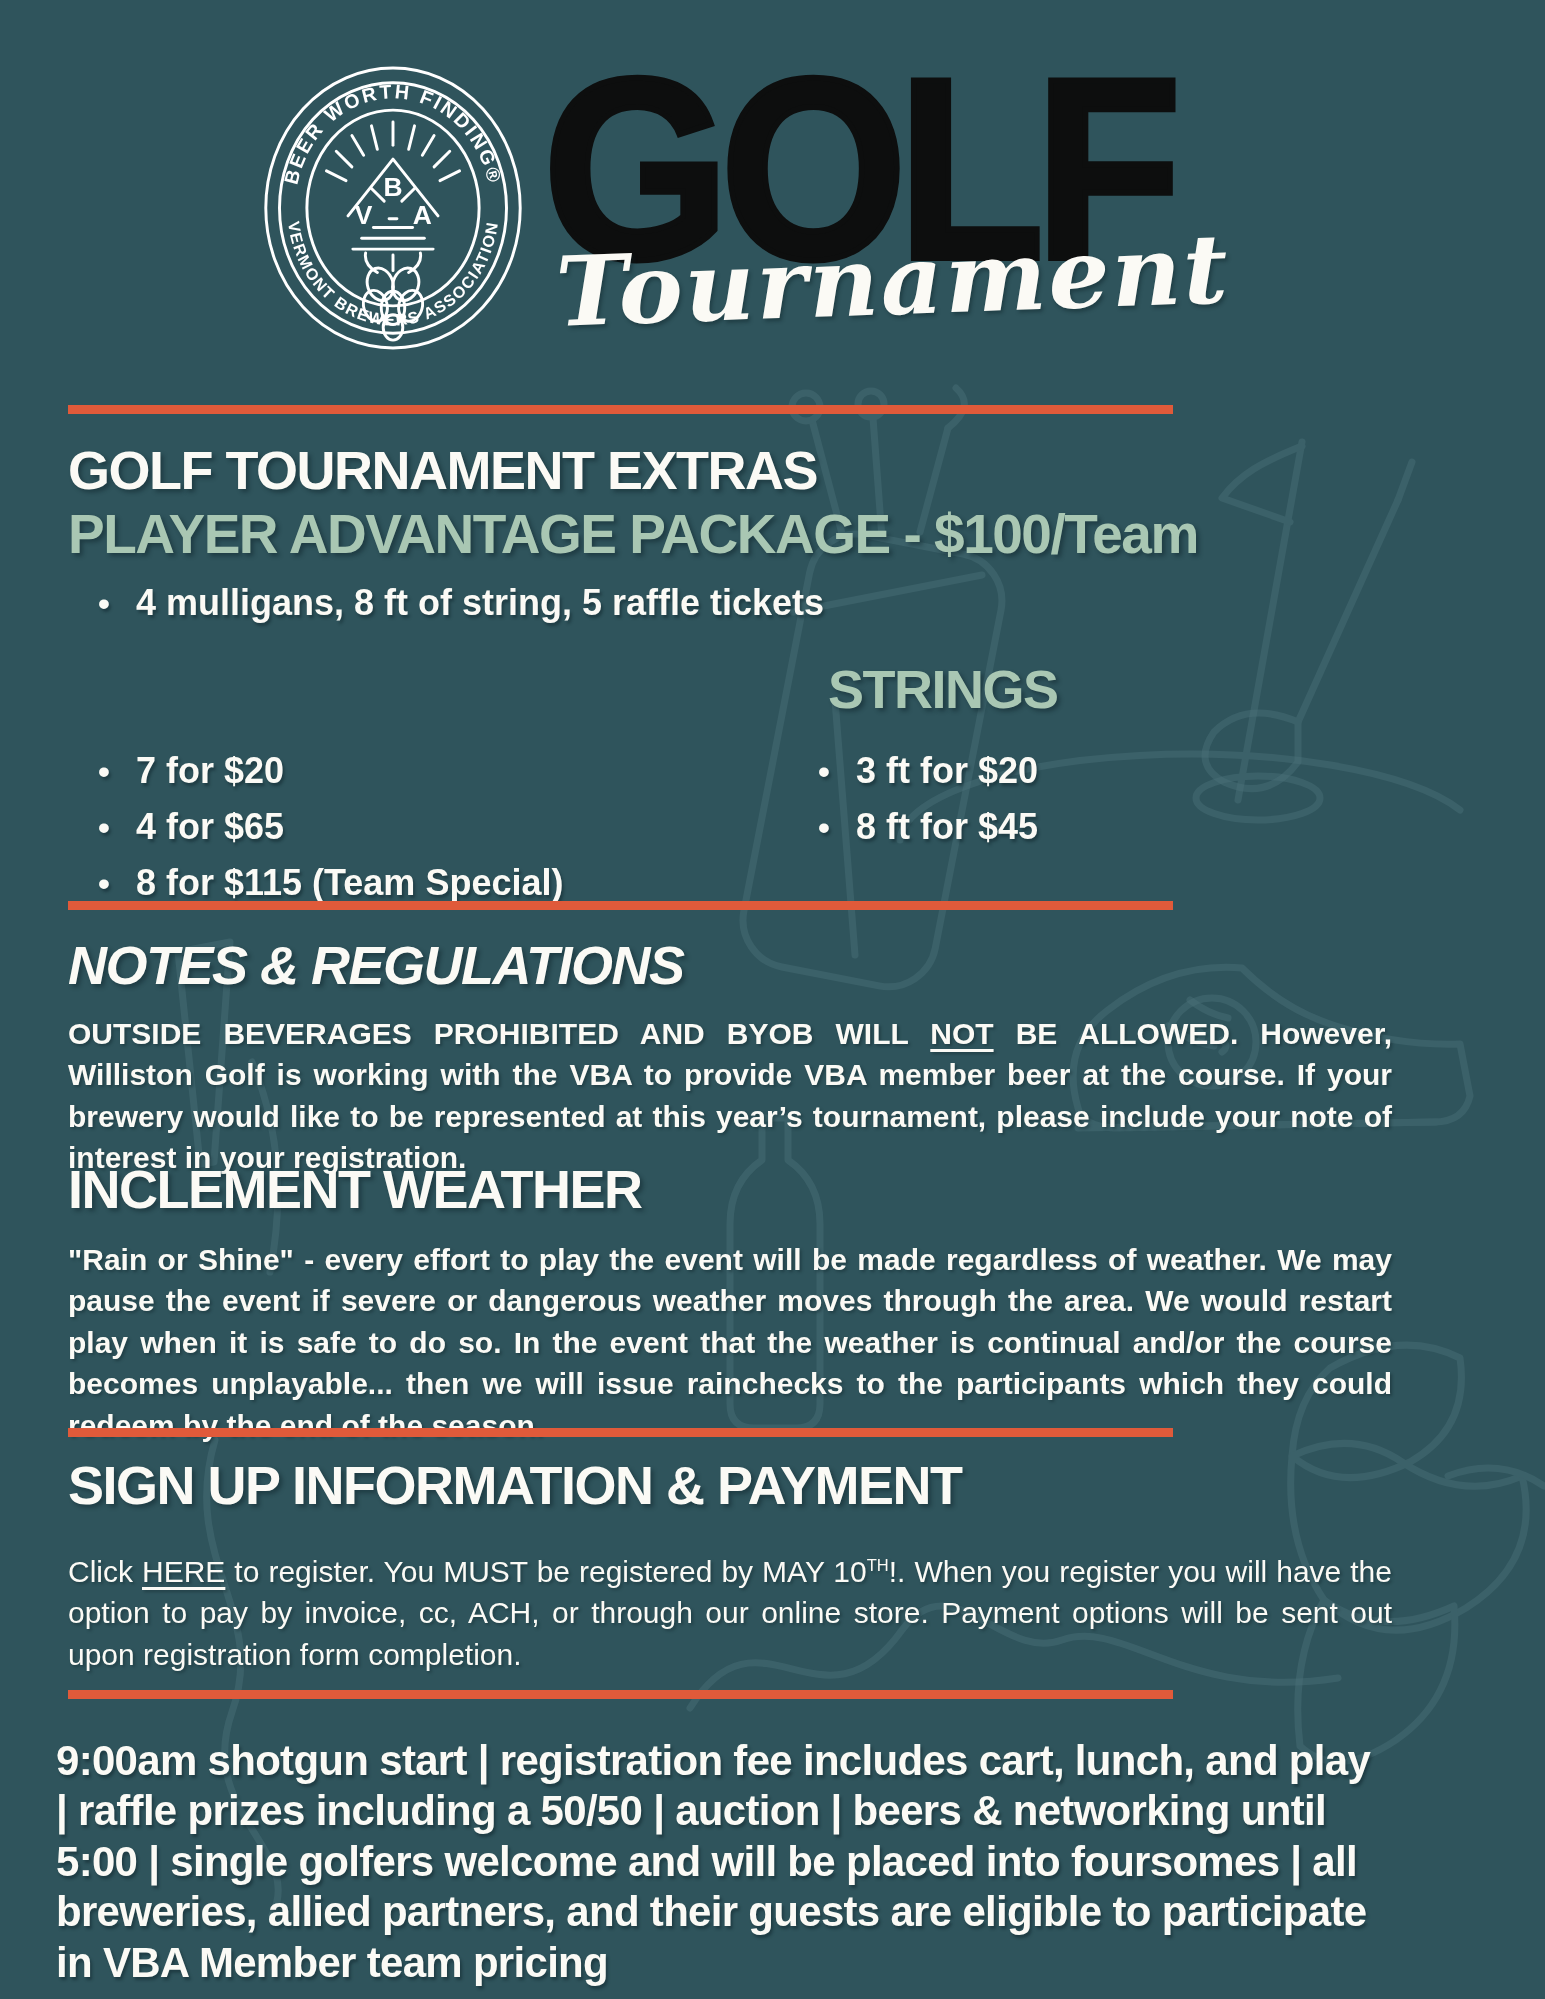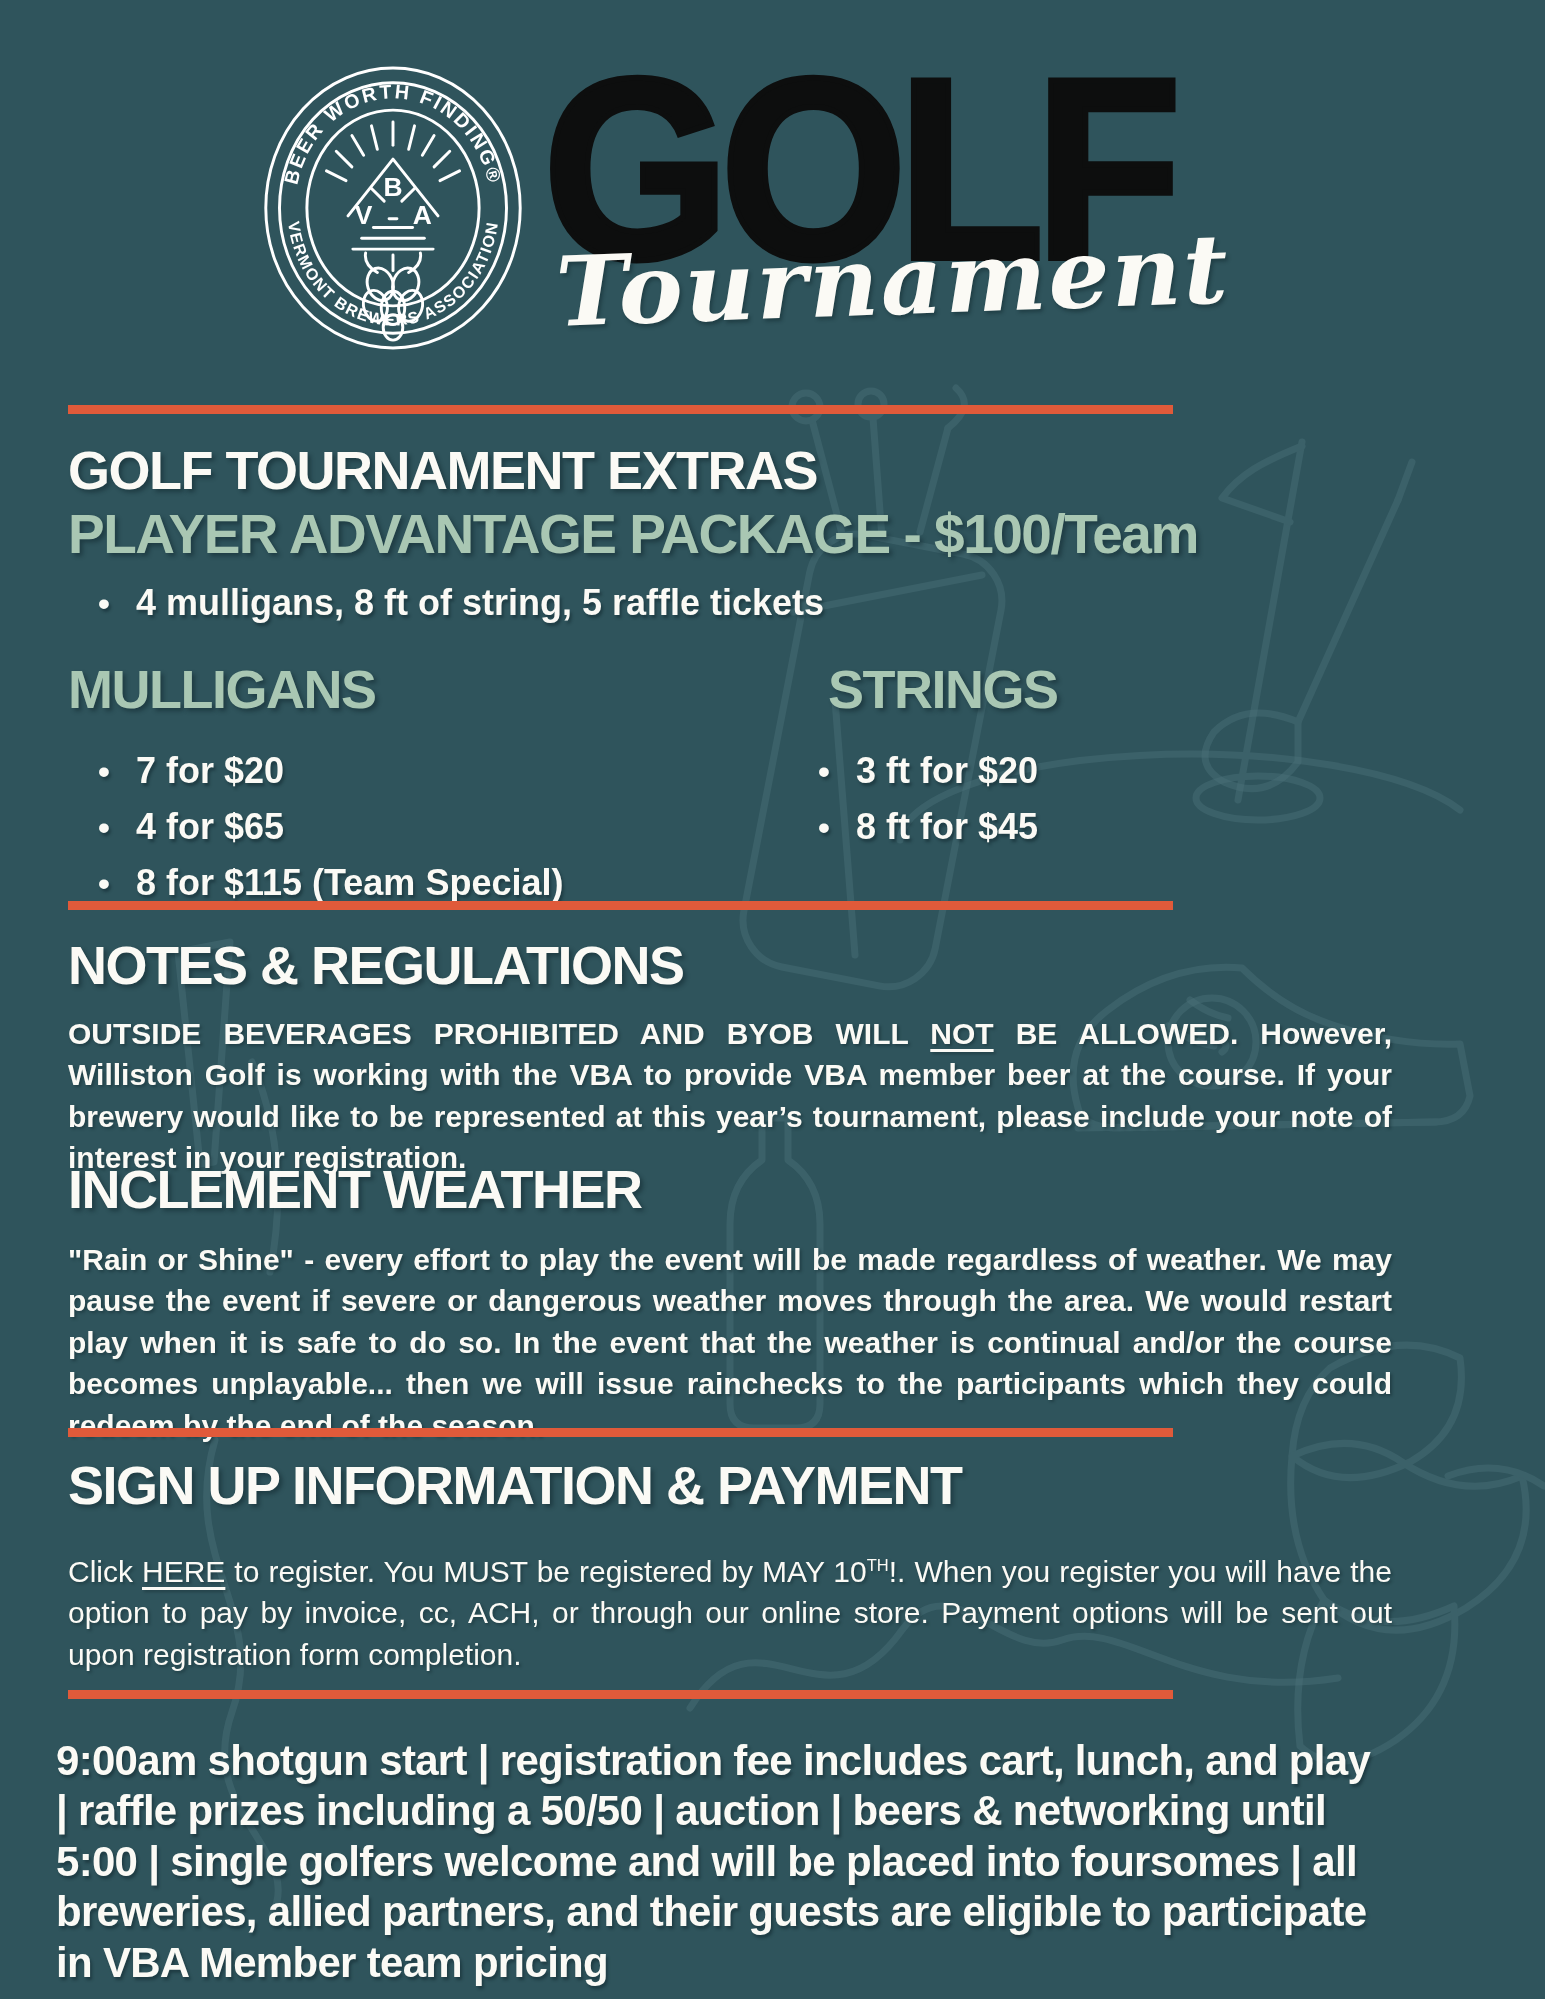--- a/index.html
+++ b/index.html
@@ -39,21 +39,21 @@
   .h-section{
     position:absolute;left:68px;color:var(--ink);
     font-size:54px;font-weight:700;letter-spacing:-1.5px;line-height:1.1;
     text-shadow:3px 3px 4px rgba(12,32,38,.45);white-space:nowrap;
   }
   .h-sage{color:var(--sage);}
   .h-extras{top:441px;}
   .h-package{top:504px;font-size:55px;}
   .h-mulligans{top:660px;}
   .h-strings{top:660px;left:828px;}
-  .h-notes{top:936px;}
+  .h-notes{top:936px;font-style:italic;}
   .h-weather{top:1160px;}
   .h-signup{top:1456px;}
 
   
   .blist{position:absolute;list-style:none;}
   .blist li{
     color:var(--ink);font-size:36px;font-weight:700;line-height:46px;
     text-shadow:2px 3px 3px rgba(12,32,38,.45);white-space:nowrap;margin-top:10px;
   }
   .blist li::before{content:"\2022";margin-right:26px;font-size:34px;}
@@ -211,21 +211,20 @@
 
     <div class="divider d1"></div>
 
     <h2 class="h-section h-extras">GOLF TOURNAMENT EXTRAS</h2>
     <h2 class="h-section h-sage h-package">PLAYER ADVANTAGE PACKAGE - $100/Team</h2>
 
     <ul class="blist package-list">
       <li>4 mulligans, 8 ft of string, 5 raffle tickets</li>
     </ul>
 
-    <h2 class="h-section h-sage h-mulligans">MULLIGANS</h2>
     <h2 class="h-section h-sage h-strings">STRINGS</h2>
 
     <ul class="blist mulligans-list">
       <li>7 for $20</li>
       <li>4 for $65</li>
       <li>8 for $115 (Team Special)</li>
     </ul>
 
     <ul class="blist strings-list">
       <li>3 ft for $20</li>

